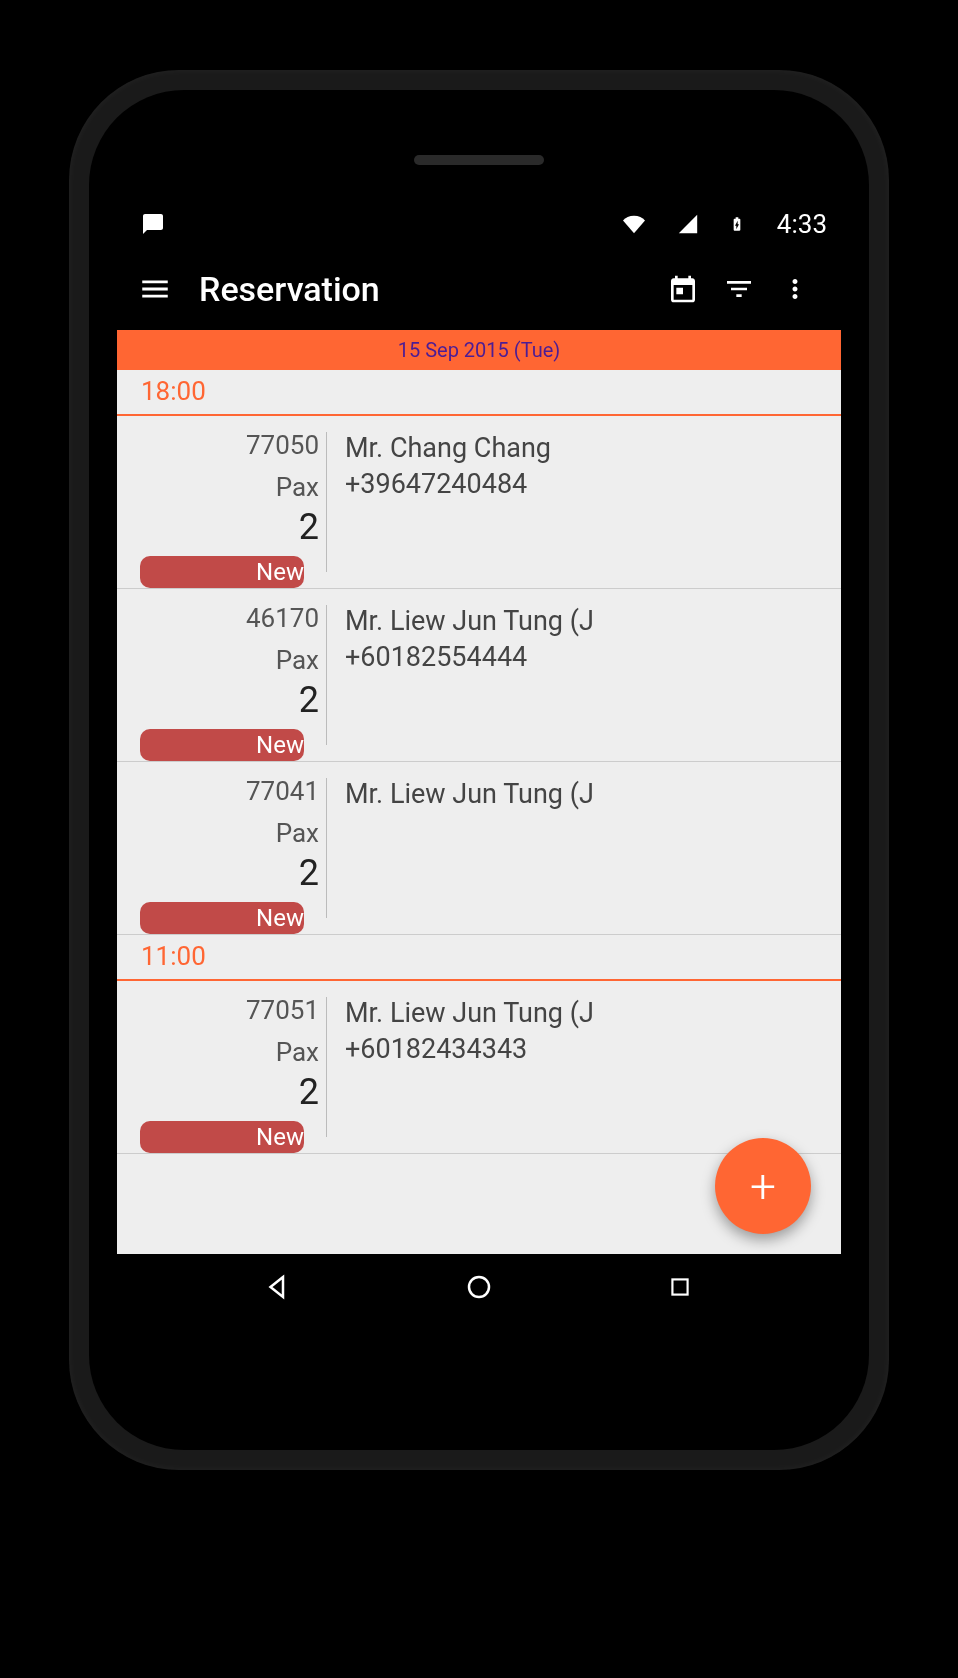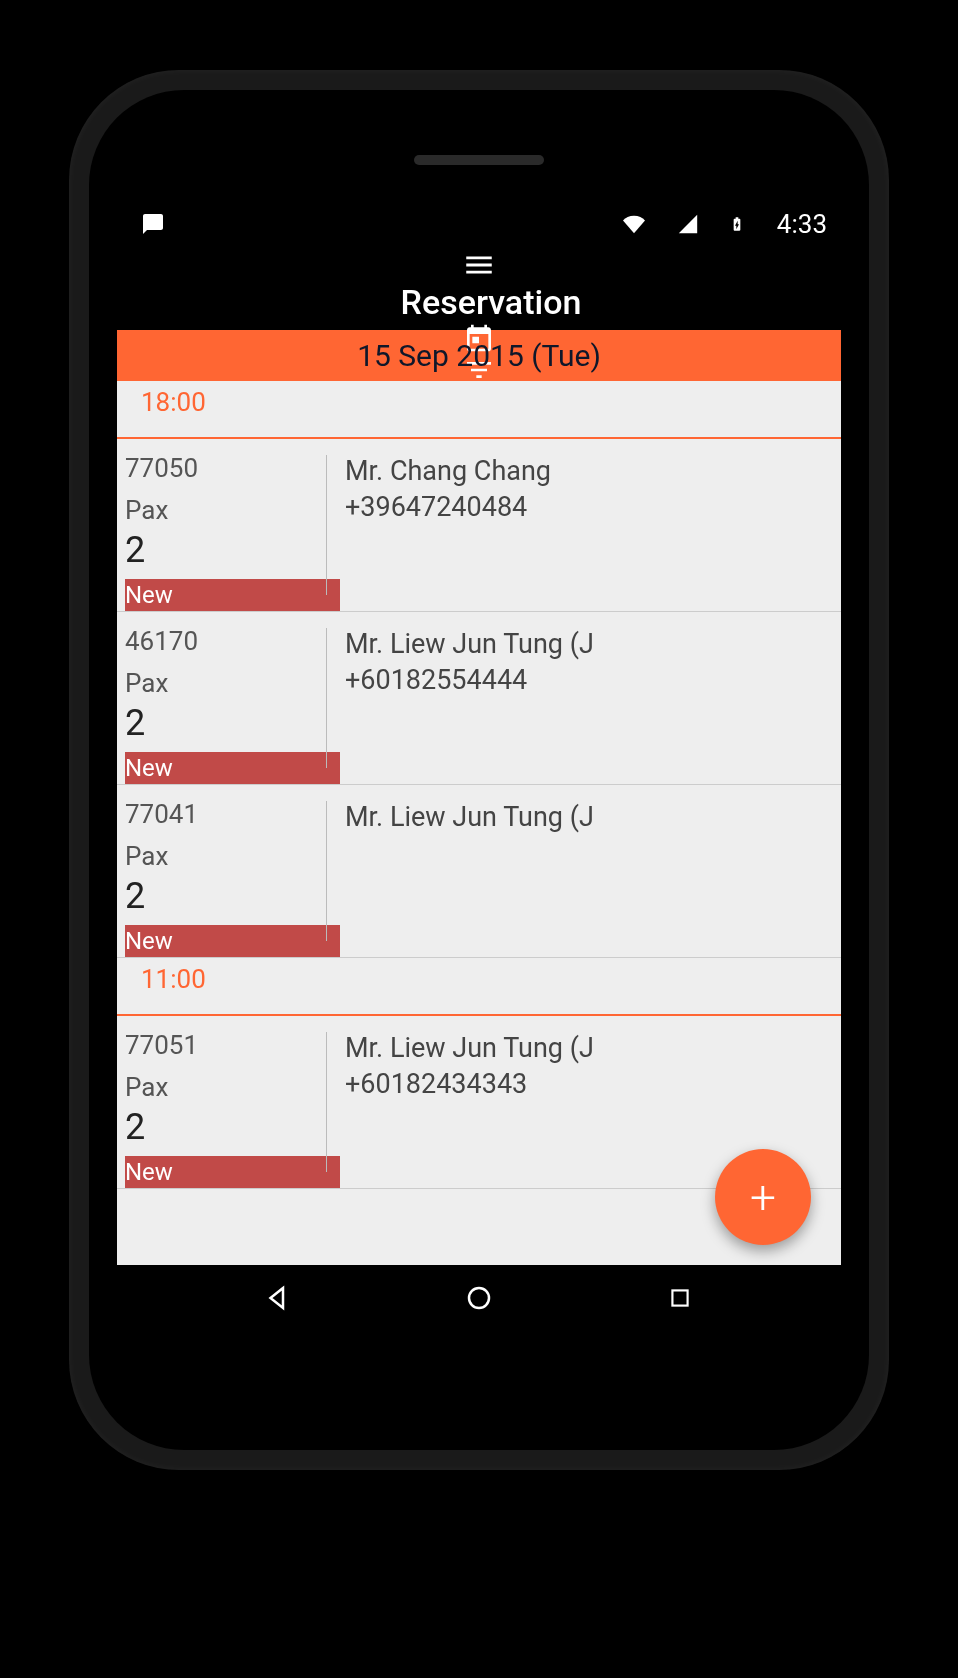--- a/index.html
+++ b/index.html
@@ -58,79 +58,79 @@
   .status-icon { margin-left: 10px; display:flex; align-items:center; }
   .status-time { margin-left: 12px; font-size: 26px; font-weight: 400; }
   
   .app-bar {
     height: 82px;
     background: #000;
     color: #fff;
     display: flex;
     align-items: center;
     padding: 0 18px;
-    flex-direction: column;
   }
   .app-bar .menu-btn { width: 40px; display:flex; align-items:center; justify-content:center; }
   .app-bar .title { font-size: 34px; font-weight: 500; margin-left: 24px; flex:1; }
   .app-bar .action { width: 56px; display:flex; align-items:center; justify-content:center; }
   
   .date-banner {
     background: #ff6633;
-    color: #0f172a;
+    color: #4c1d95;
     text-align: center;
-    font-size: 30px;
+    font-size: 20px;
     padding: 8px 0;
   }
   
   .content {
     background: #eeeeee;
     height: calc(100% - 48px - 82px - 50px - 66px);
     overflow: hidden;
     position: relative;
   }
   .time-header {
-    padding: 6px 24px 20px 24px;
+    padding: 6px 24px 8px 24px;
     color: #ff6633;
     font-size: 26px;
     border-bottom: 2px solid #ff6633;
     background: #eeeeee;
   }
   .reservation {
     display: flex;
     border-bottom: 1px solid #ccc;
     background: #eeeeee;
   }
   .res-left {
     width: 210px;
     padding: 14px 8px 0 8px;
-    text-align: left;
+    text-align: right;
     position: relative;
   }
   .res-left::after {
     content: "";
     position: absolute;
     right: 0;
     top: 16px;
     bottom: 16px;
     width: 1px;
     background: #bbb;
   }
   .res-id { color: #555; font-size: 26px; }
   .res-pax-label { color: #555; font-size: 26px; margin-top: 12px; }
   .res-pax { color: #222; font-size: 36px; margin-top: 4px; }
   .res-badge {
     background: #c14a48;
     color: #fff;
     font-size: 24px;
     padding: 2px 0;
     margin-top: 8px;
-    width: 215px;
+    width: 164px;
     margin-left: auto;
     margin-right: auto;
+    border-radius: 10px;
   }
   .res-right {
     flex: 1;
     padding: 14px 18px;
     color: #444;
     font-size: 27px;
     line-height: 1.35;
   }
   
   .fab {

